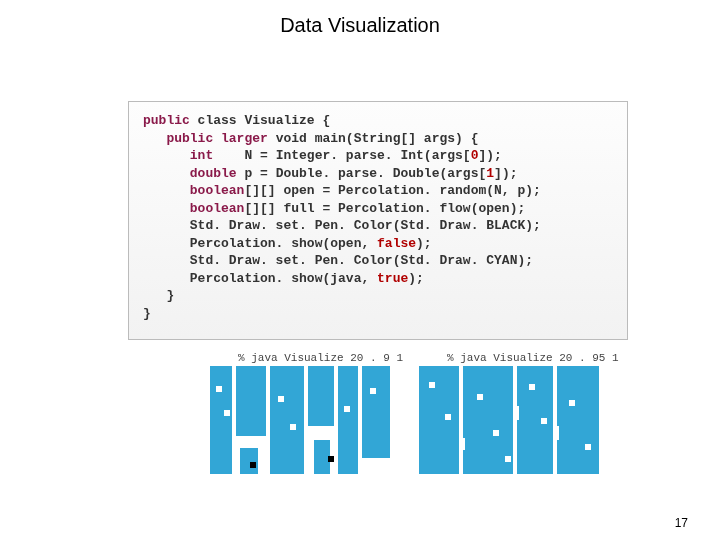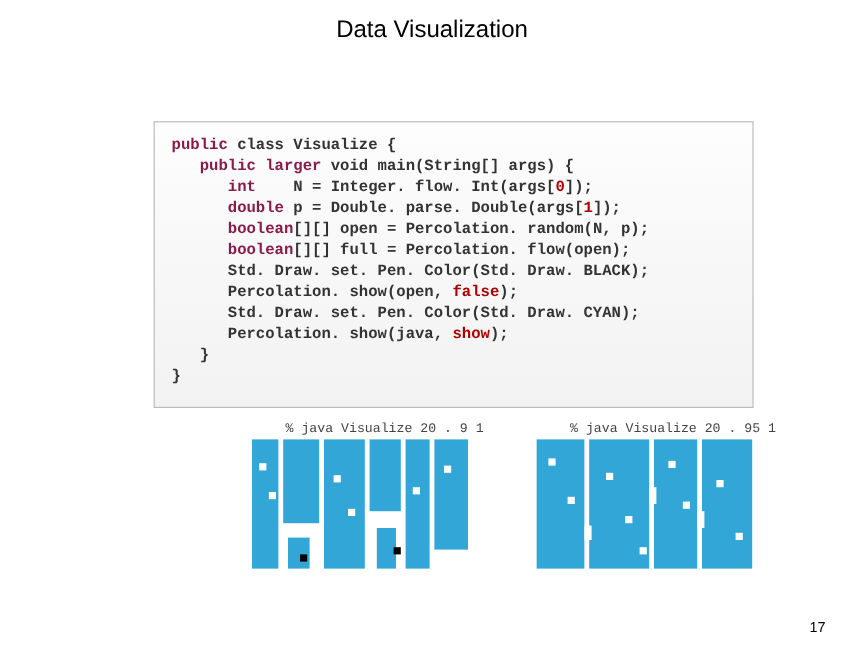--- a/index.html
+++ b/index.html
@@ -34,21 +34,21 @@
     font-weight: bold;
     line-height: 1.35;
     white-space: pre;
     color: #333;
   }
   .kw { color: #8a1a4a; }
   .num { color: #b00000; }
   .bool { color: #b00000; }
   .viz-row {
     display: flex;
-    gap: 44px;
+    gap: 16px;
     margin: 12px 0 0 160px;
   }
   .viz-item { display: flex; flex-direction: column; align-items: flex-start; }
   .viz-caption {
     font-family: "Courier New", monospace;
     font-size: 11px;
     color: #444;
     margin-bottom: 2px;
     padding-left: 28px;
   }
@@ -63,28 +63,28 @@
 </style>
 </head>
 <body>
 
 <div class="title">Data Visualization</div>
 
 <div class="body">
 
   <div class="code-block"><span class="kw">public</span><span> class Visualize {</span>
 <span class="kw">   public</span><span class="kw"> larger</span><span> void main(String[] args) {</span>
-<span class="kw">      int</span><span>    N = Integer. flow. Int(args[</span><span class="num">0</span><span>]);</span>
+<span class="kw">      int</span><span>    N = Integer. parse. Int(args[</span><span class="num">0</span><span>]);</span>
 <span class="kw">      double</span><span> p = Double. parse. Double(args[</span><span class="num">1</span><span>]);</span>
 <span class="kw">      boolean</span><span>[][] open = Percolation. random(N, p);</span>
 <span class="kw">      boolean</span><span>[][] full = Percolation. flow(open);</span>
 <span>      Std. Draw. set. Pen. Color(Std. Draw. BLACK);</span>
 <span>      Percolation. show(open, </span><span class="bool">false</span><span>);</span>
 <span>      Std. Draw. set. Pen. Color(Std. Draw. CYAN);</span>
-<span>      Percolation. show(java, </span><span class="bool">show</span><span>);</span>
+<span>      Percolation. show(java, </span><span class="bool">true</span><span>);</span>
 <span>   }</span>
 <span>}</span></div>
 
   <div class="viz-row">
     <div class="viz-item">
       <div class="viz-caption">% java Visualize 20 . 9 1</div>
       <svg class="perc-svg" width="180" height="108" viewBox="0 0 180 108">
         <rect x="0" y="0" width="180" height="108" fill="#ffffff"></rect>
         <g fill="#32a6d6">
           <rect x="0" y="0" width="22" height="108"></rect>

